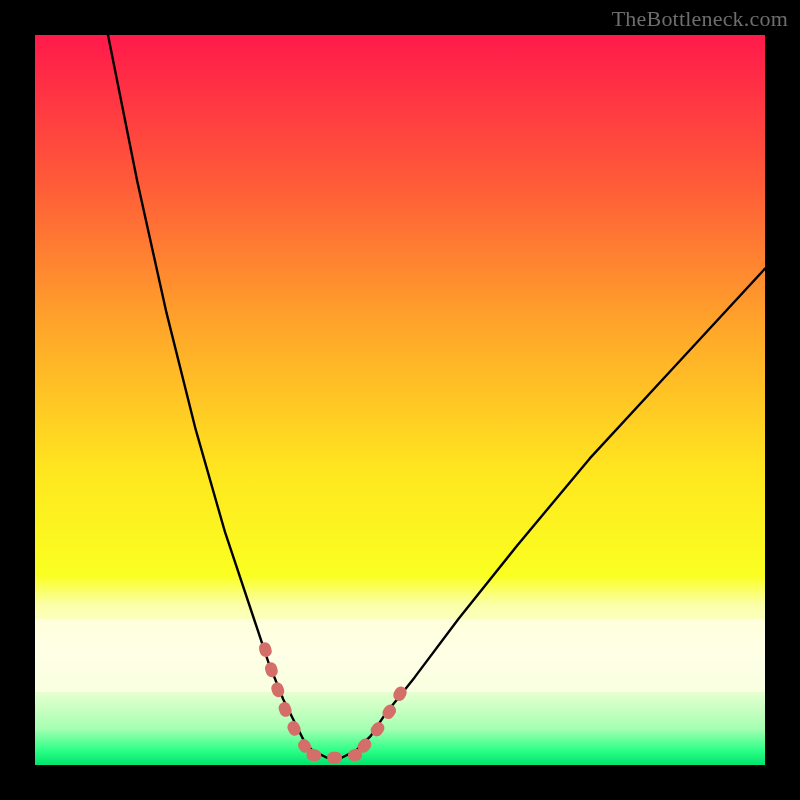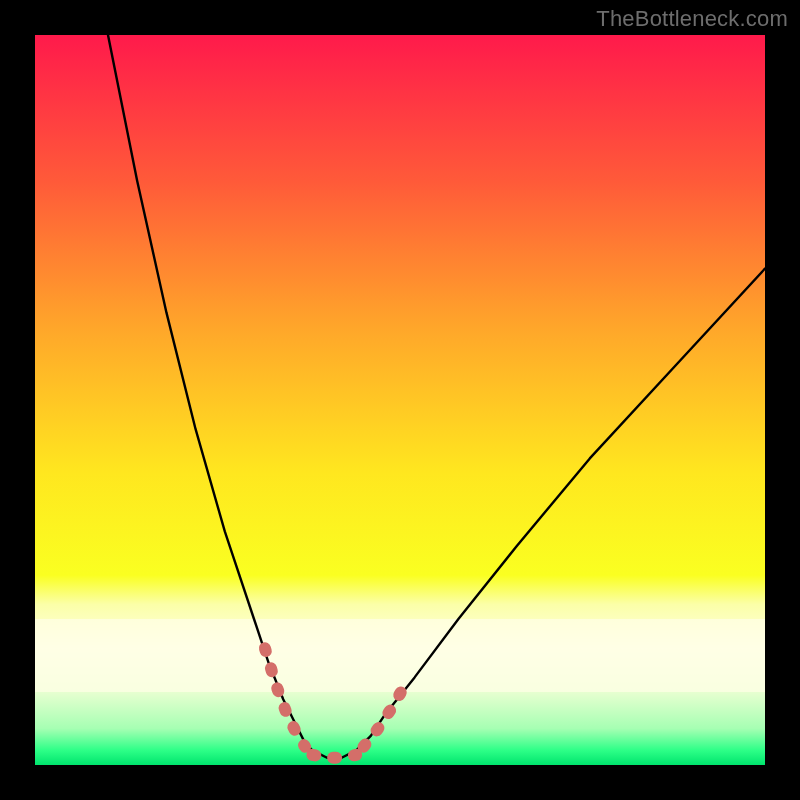--- a/index.html
+++ b/index.html
@@ -11,20 +11,21 @@
     overflow: hidden;
     font-family: Arial, Helvetica, sans-serif;
   }
   .frame {
     position: absolute;
     left: 0;
     top: 0;
     width: 800px;
     height: 800px;
     background: #000;
+    font-family: Liberation Serif, serif;
   }
   .plot {
     position: absolute;
     left: 35px;
     top: 35px;
     width: 730px;
     height: 730px;
     overflow: hidden;
   }
   .watermark {

